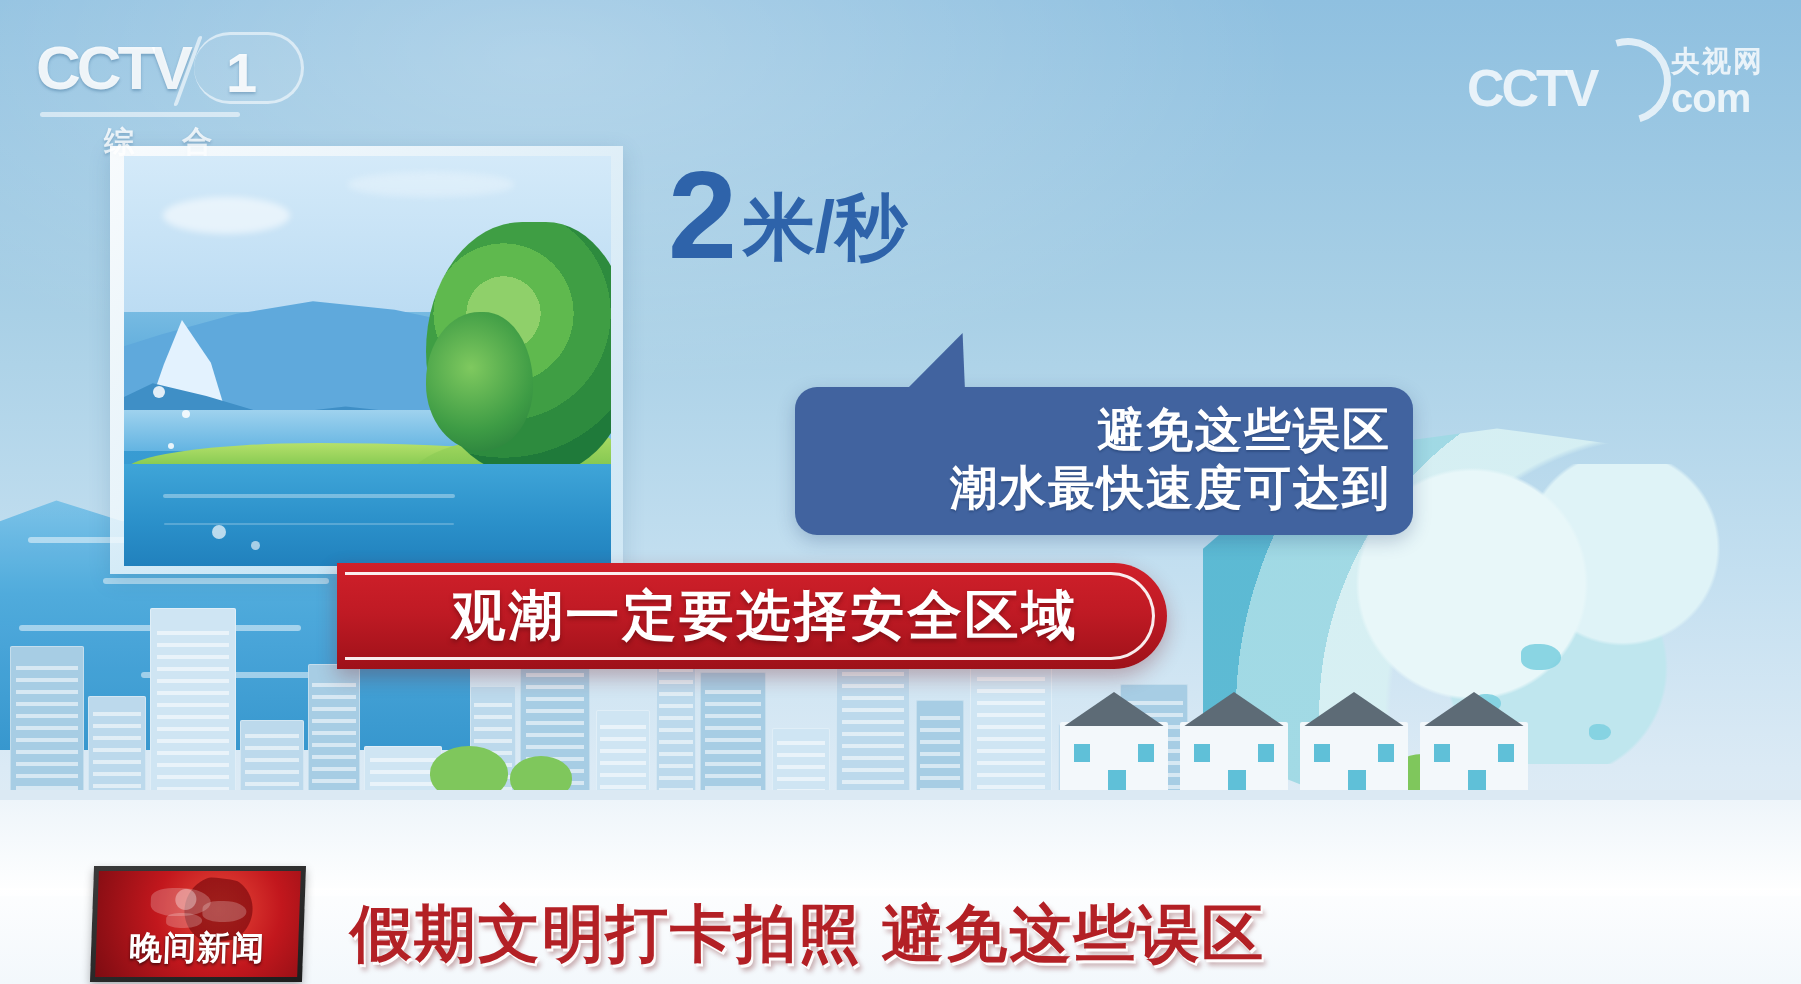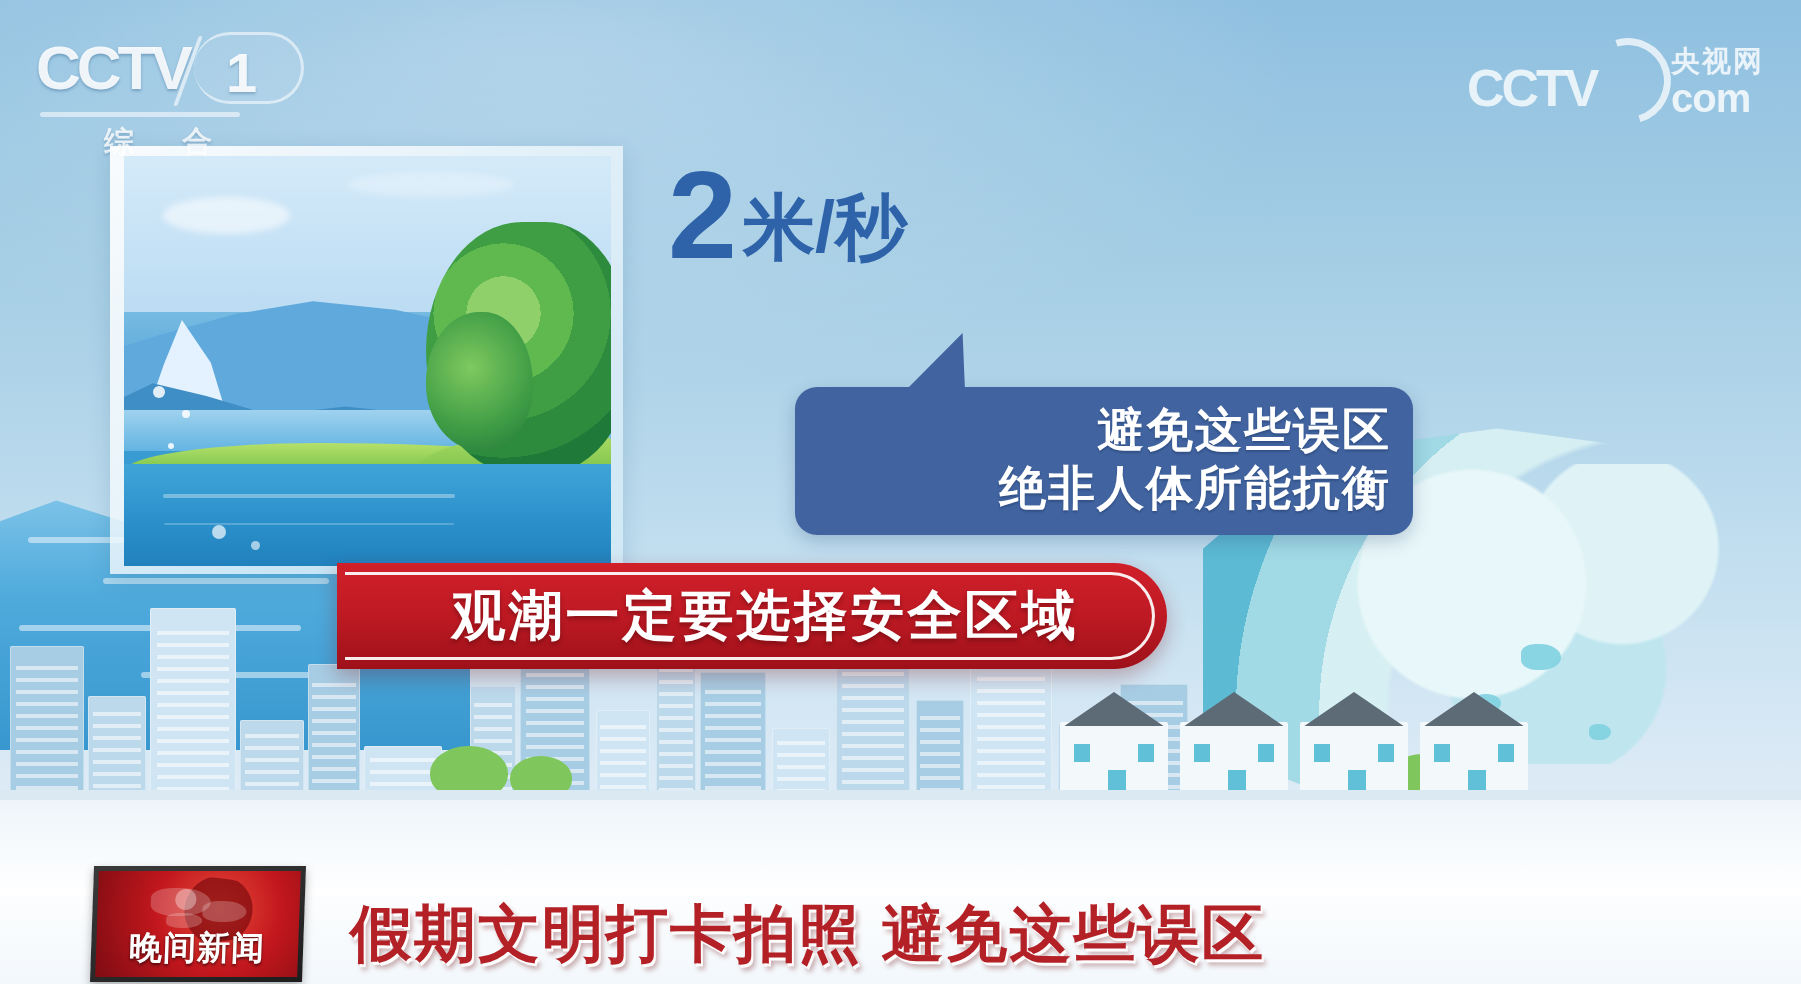--- a/index.html
+++ b/index.html
@@ -485,21 +485,21 @@
     <div class="l2">
       <span class="num">2</span>
       <span class="unit">米/秒</span>
     </div>
   </div>
 
   <div class="bubble">
     <div class="tail"></div>
     <div class="btxt">
       <div>避免这些误区</div>
-      <div>绝非人体所能抗衡</div>
+      <div>潮水最快速度可达到</div>
     </div>
   </div>
 
   <div class="redbar">
     <div class="rtxt">观潮一定要选择安全区域</div>
   </div>
 
   <div class="newsbar">
     <div class="bg"></div>
     <div class="ticker">

